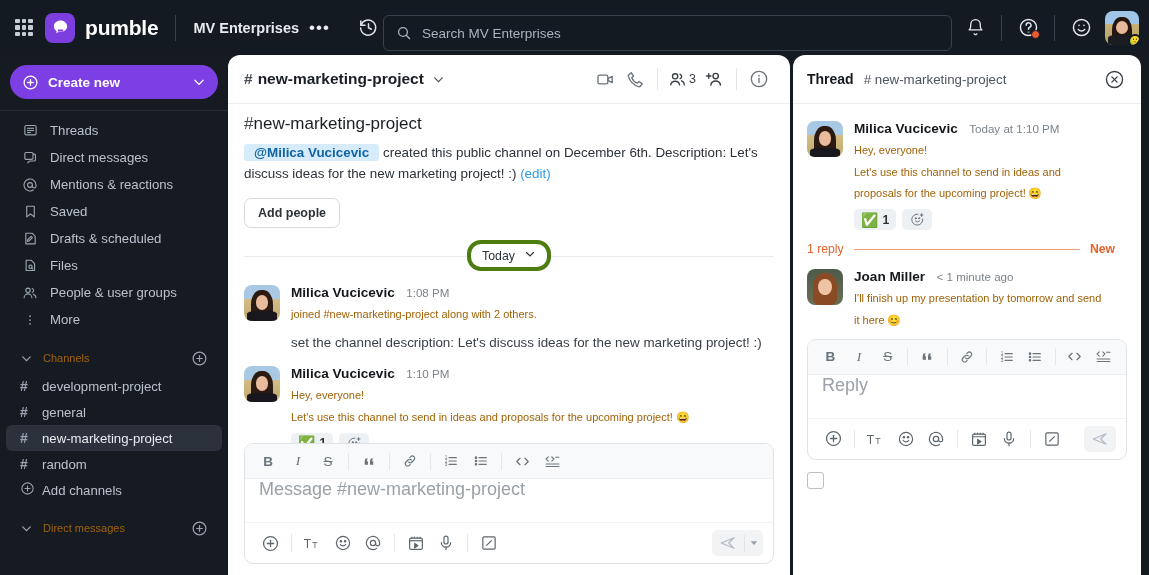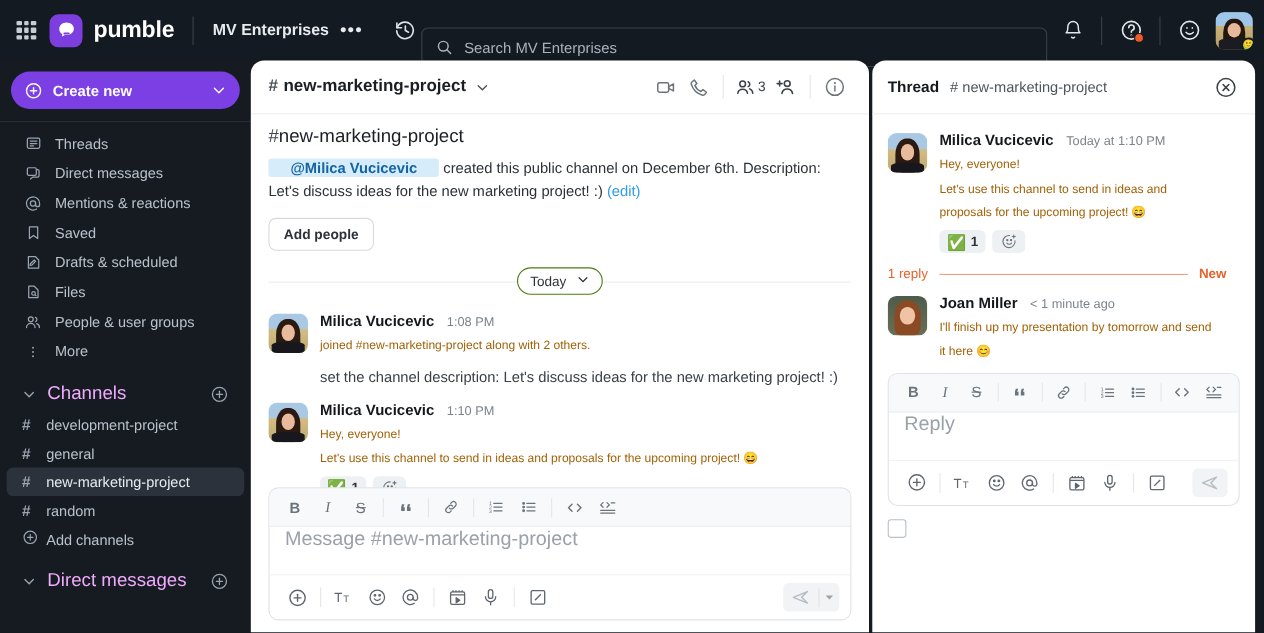--- a/index.html
+++ b/index.html
@@ -22,21 +22,21 @@
   .grid-icon i { background: #c6cdd5; border-radius: 1px; display:block; }
   .logo-mark { width: 30px; height: 30px; border-radius: 8px; background: #7d3ee0;
     margin-left: 8px; display:flex; align-items:center; justify-content:center; }
   .logo-mark svg { display:block; }
   .logo-text { color: #fff; font-size: 21px; font-weight: 700; margin-left: 10px; letter-spacing: -0.2px;}
   .tb-divider { width:1px; height:26px; background:#39414b; margin: 0 17px; }
   .ws-name { color:#e7ebef; font-size:14.5px; font-weight:600; }
   .ws-dots { color:#e7ebef; font-size:17px; margin-left:10px; letter-spacing:1px; cursor:pointer; line-height:10px;}
   .history-icon { margin-left: 28px; cursor:pointer; display:flex; }
   .search-box {
-    position:absolute; left:383px; top:25px; width:569px; height:36px;
+    position:absolute; left:383px; top:15px; width:569px; height:36px;
     border:1px solid #39414b; border-radius:6px; display:flex; align-items:center;
     padding: 0 12px; cursor:text;
   }
   .search-box .ph { color:#aab3bd; font-size:13.5px; margin-left:10px; }
   .tb-right { position:absolute; right:10px; top:0; height:55px; display:flex; align-items:center; }
   .tb-icon-btn { width:36px; height:36px; display:flex; align-items:center; justify-content:center;
     cursor:pointer; position:relative; }
   .tb-sep { width:1px; height:26px; background:#39414b; margin:0 8px; }
   .red-dot { position:absolute; right:6px; bottom:7px; width:9px; height:9px; border-radius:50%;
     background:#f05a28; border:1.5px solid #141a21; }
@@ -50,21 +50,21 @@
   .create-btn { margin: 0 10px; height:34px; border-radius:17px; background:#7c3fe4;
     display:flex; align-items:center; padding: 0 12px; cursor:pointer; }
   .create-btn .lbl { color:#fff; font-size:13.5px; font-weight:700; margin-left:9px; flex:1; }
   .sb-hr { height:1px; background:#262c35; margin: 11px 0 6px 0; }
   .sb-item { height:27px; display:flex; align-items:center; padding:0 14px; cursor:pointer;
     border-radius:6px; margin: 0 6px; }
   .sb-item .ico { width:20px; display:flex; align-items:center; justify-content:center; }
   .sb-item .txt { color:#b9c2cc; font-size:13.2px; margin-left:10px; }
   .sb-section { height:30px; display:flex; align-items:center; padding:0 14px; margin:0 6px;
     cursor:pointer; margin-top:10px;}
-  .sb-section .txt { color:#f0abfc; font-size:17px; margin-left:10px; flex:1; }
+  .sb-section .txt { color:#a16207; font-size:11px; margin-left:10px; flex:1; }
   .sb-chan { height:26px; display:flex; align-items:center; padding:0 14px; margin:0 6px;
     border-radius:6px; cursor:pointer; }
   .sb-chan .hash { color:#9aa4b0; font-size:14px; width:16px; font-weight:600;}
   .sb-chan .txt { color:#b9c2cc; font-size:13.2px; margin-left:6px; }
   .sb-chan.active { background:#2b323c; }
   .sb-chan.active .txt { color:#e8ecf1; }
 
   
   .main { position:absolute; left:228px; top:55px; width:562px; height:520px;
     background:#fff; border-top-left-radius:12px; border-top-right-radius:12px;
@@ -75,29 +75,29 @@
   .ch-title .hash { margin-right:5px; color:#4a5057; font-weight:600;}
   .ch-hdr-right { margin-left:auto; display:flex; align-items:center; }
   .hdr-ico { width:30px; height:30px; display:flex; align-items:center; justify-content:center; cursor:pointer; }
   .hdr-sep { width:1px; height:22px; background:#e3e7eb; margin:0 7px; }
   .member-count { font-size:12.5px; color:#3b4148; margin-left:2px; }
 
   .msgs { padding: 6px 16px 0 16px; height:393px; overflow:hidden; position:relative; }
   .intro-title { font-size:17px; font-weight:400; color:#1b1f24; margin: 4px 0 9px 0; }
   .intro-title .hash { color:#444a51; }
   .intro-body { font-size:13.4px; color:#2c3238; line-height:1.55; }
-  .mention { background:#d6ecfb; color:#1264a3; font-weight:700; border-radius:3px; padding:1px 20px; }
+  .mention { background:#d6ecfb; color:#1264a3; font-weight:700; border-radius:3px; padding:1px 10px; }
   .link { color:#2f9bea; cursor:pointer; }
   .add-people { margin-top:13px; display:inline-block; border:1px solid #d5dade; border-radius:7px;
     padding:7px 13px; font-size:12.5px; font-weight:700; color:#2c3238; cursor:pointer; background:#fff;}
 
   .day-divider { position:relative; height:20px; margin: 18px 0 14px 0; display:flex;
     align-items:center; justify-content:center; }
   .day-divider .line { position:absolute; left:0; right:0; top:50%; height:1px; background:#e8ebee; }
-  .day-pill { position:relative; background:#fff; border:1px solid #4d7c0f; border-radius:14px;
+  .day-pill { position:relative; background:#fff; border:4px solid #4d7c0f; border-radius:14px;
     padding:4px 11px; font-size:12.3px; color:#2c3238; display:flex; align-items:center; cursor:pointer;}
   .day-pill .cv { margin-left:9px; }
 
   .msg { display:flex; padding: 3px 0 0 0; }
   .msg .av { width:36px; height:36px; border-radius:8px; overflow:hidden; flex:0 0 36px; margin-top:2px;}
   .msg .body { margin-left:11px; flex:1; min-width:0; }
   .msg .nm { font-size:13.6px; font-weight:700; color:#14181c; }
   .msg .tm { font-size:11.6px; color:#7b838c; margin-left:7px; }
   .msg .tx { font-size:11px; color:#a16207; line-height:1.52; margin-top:5px; }
   .sys-line { font-size:13.4px; color:#3a4047; margin: 13px 0 0 47px; }

